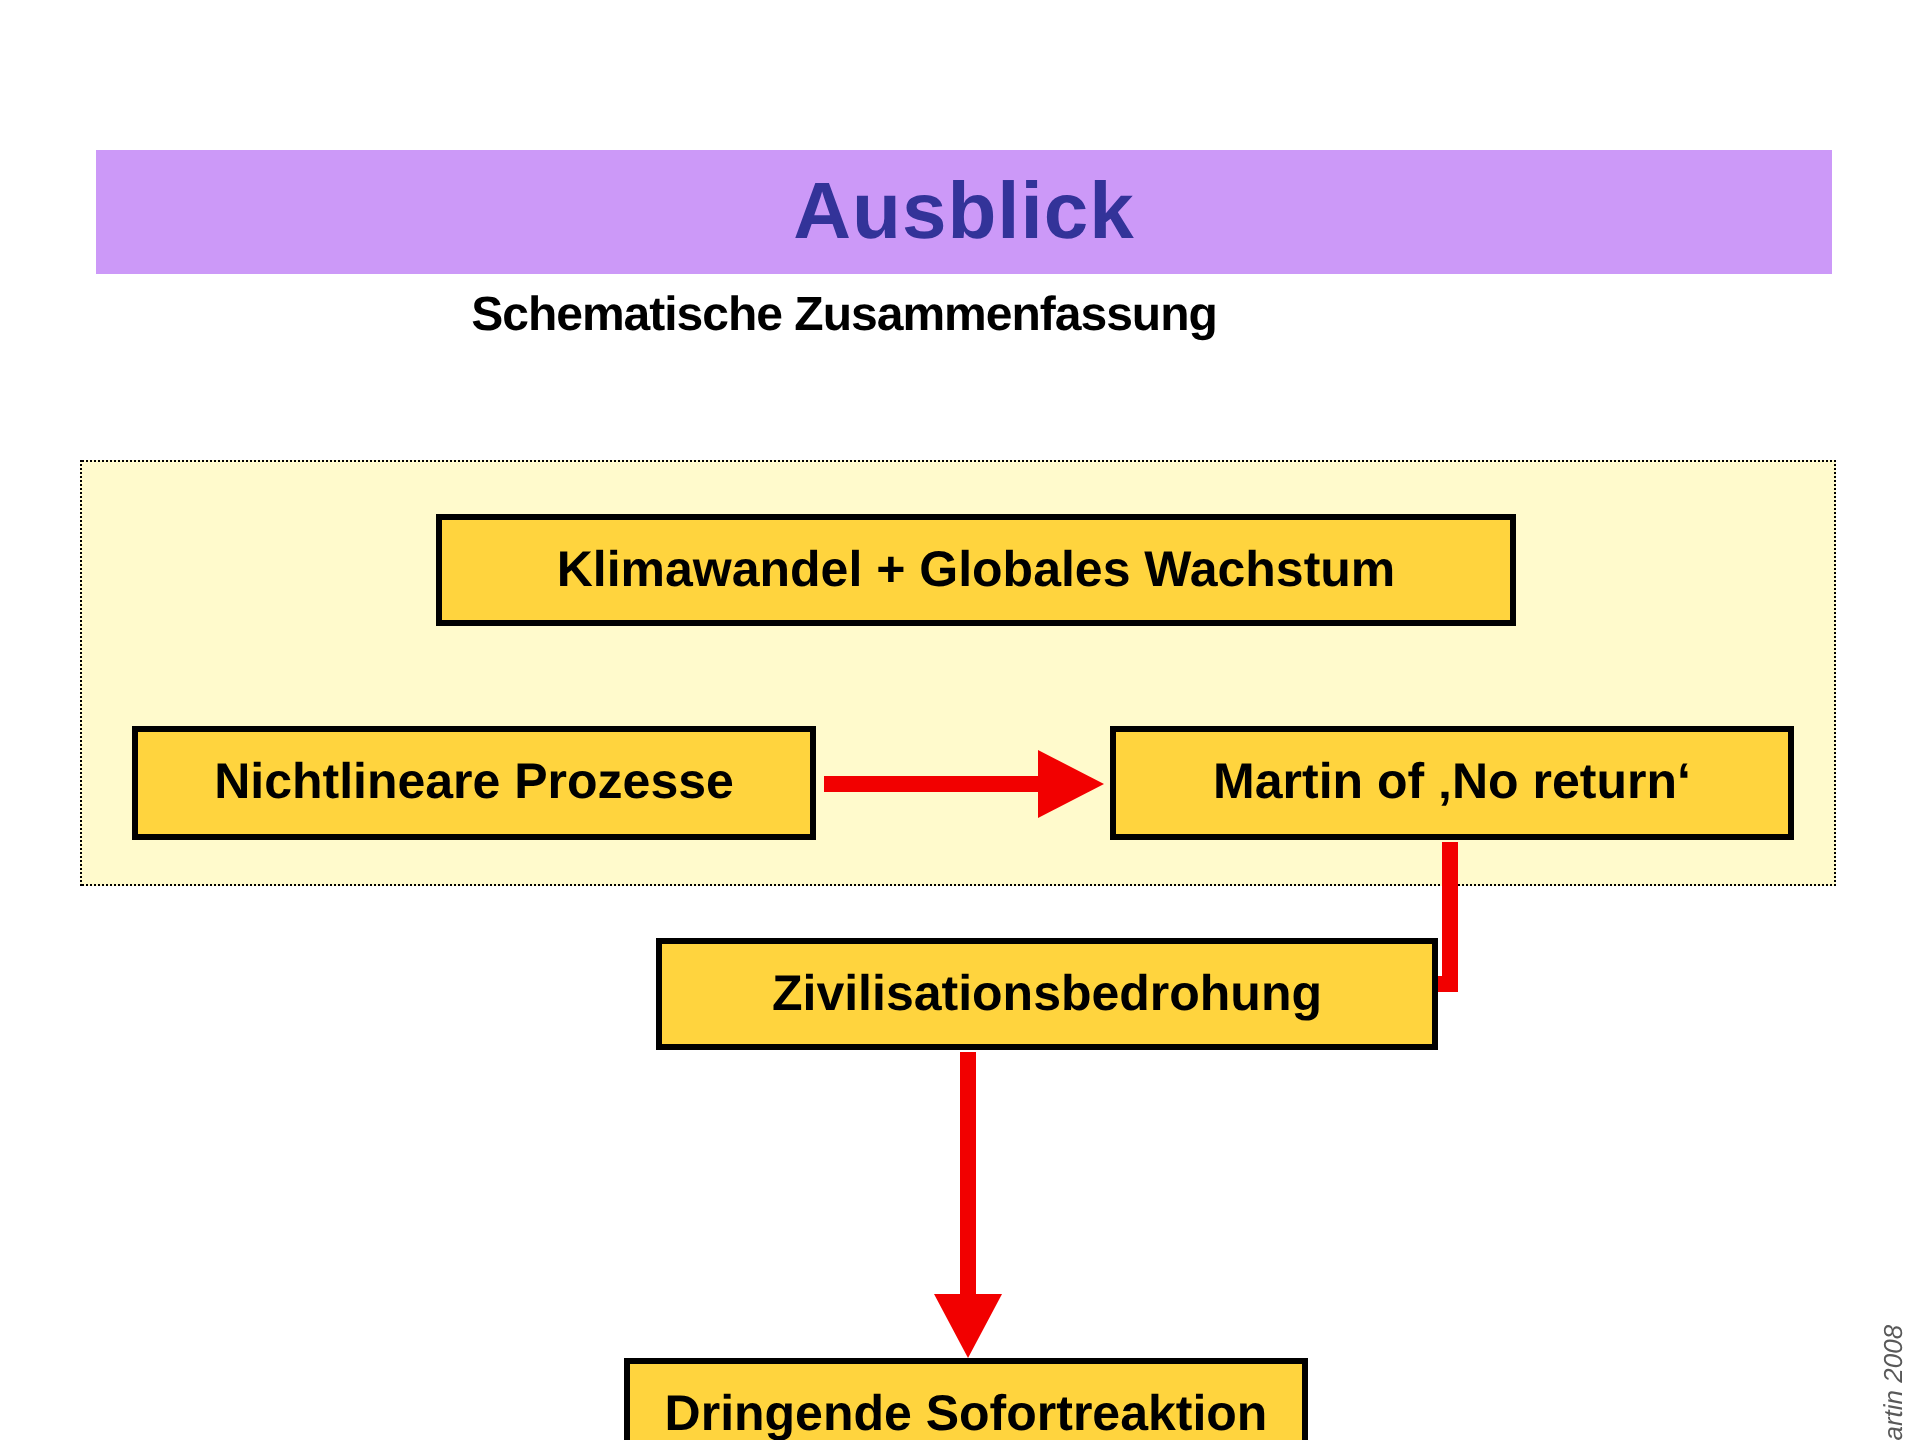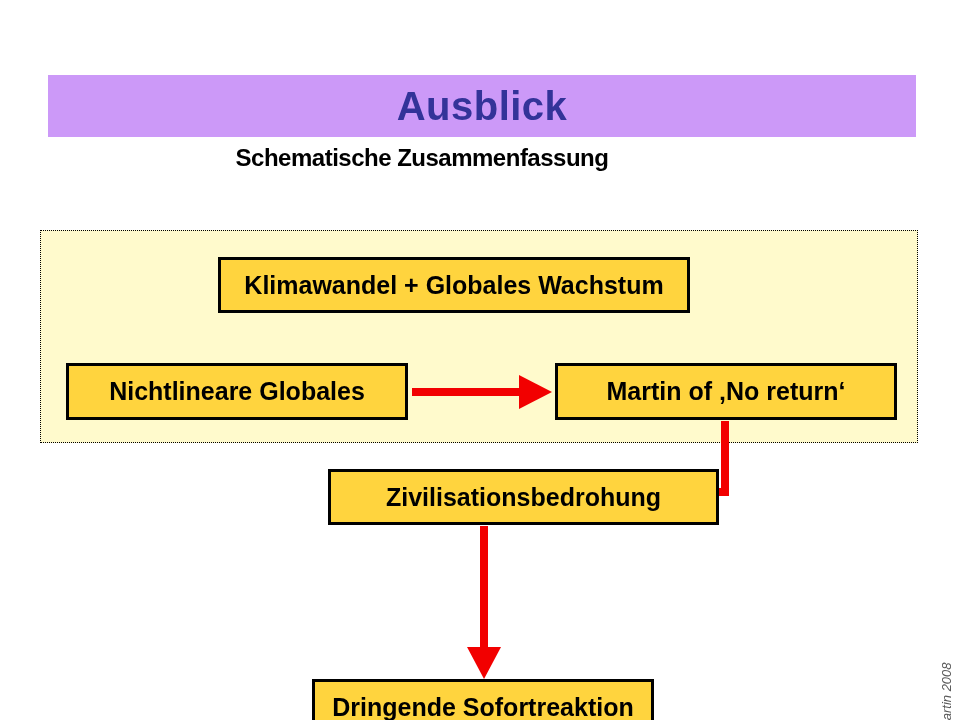--- a/index.html
+++ b/index.html
@@ -40,21 +40,21 @@
   }
   .node {
     position: absolute;
     background: #ffd43e;
     border: 3px solid #000000;
     box-sizing: border-box;
     display: flex; align-items: center; justify-content: center;
     font-size: 25px; font-weight: bold; color: #000000;
     white-space: nowrap;
   }
-  #node-klimawandel        { left: 218px; top: 212px; width: 472px; height: 56px; }
+  #node-klimawandel        { left: 218px; top: 212px; width: 540px; height: 56px; }
   #node-nichtlineare       { left:  66px; top: 318px; width: 342px; height: 57px; }
   #node-points             { left: 555px; top: 318px; width: 342px; height: 57px; }
   #node-zivilisation       { left: 328px; top: 424px; width: 391px; height: 56px; }
   #node-sofortreaktion     { left: 312px; top: 634px; width: 342px; height: 56px; }
   .connectors {
     position: absolute; left: 0; top: 0;
     width: 960px; height: 720px;
     pointer-events: none;
   }
   .copyright-note {
@@ -96,21 +96,21 @@
       <line x1="484" y1="481" x2="484" y2="602" stroke-width="8"></line>
       <polygon points="467,602 501,602 484,634" stroke="none"></polygon>
     </g>
   </svg>
 
   <div class="node" id="node-klimawandel">
     <span>Klimawandel + Globales Wachstum</span>
   </div>
 
   <div class="node" id="node-nichtlineare">
-    <span>Nichtlineare Globales</span>
+    <span>Nichtlineare Prozesse</span>
   </div>
 
   <div class="node" id="node-points">
     <span>Martin of ‚No return‘</span>
   </div>
 
   <div class="node" id="node-zivilisation">
     <span>Zivilisationsbedrohung</span>
   </div>
 

